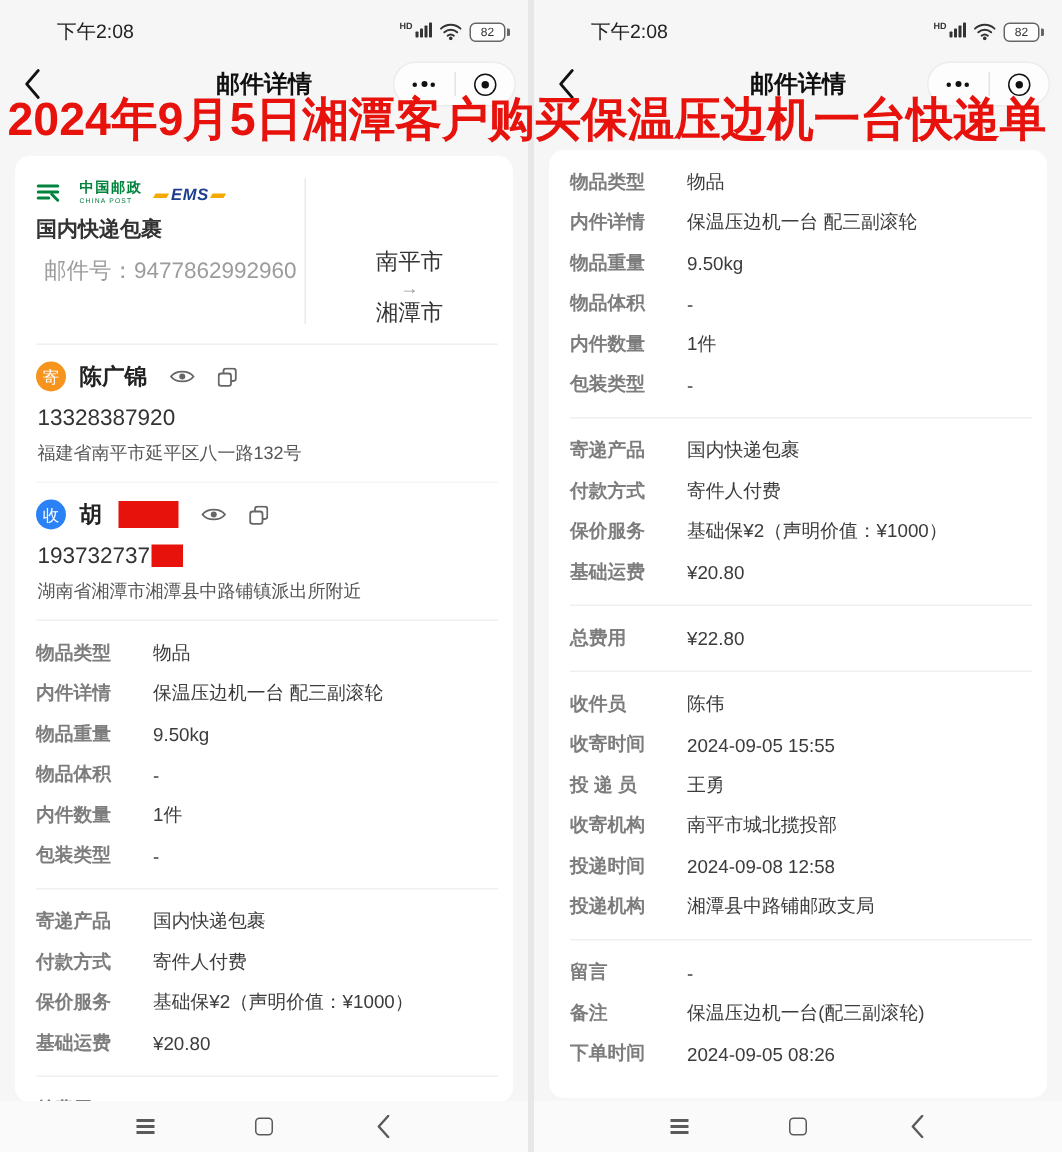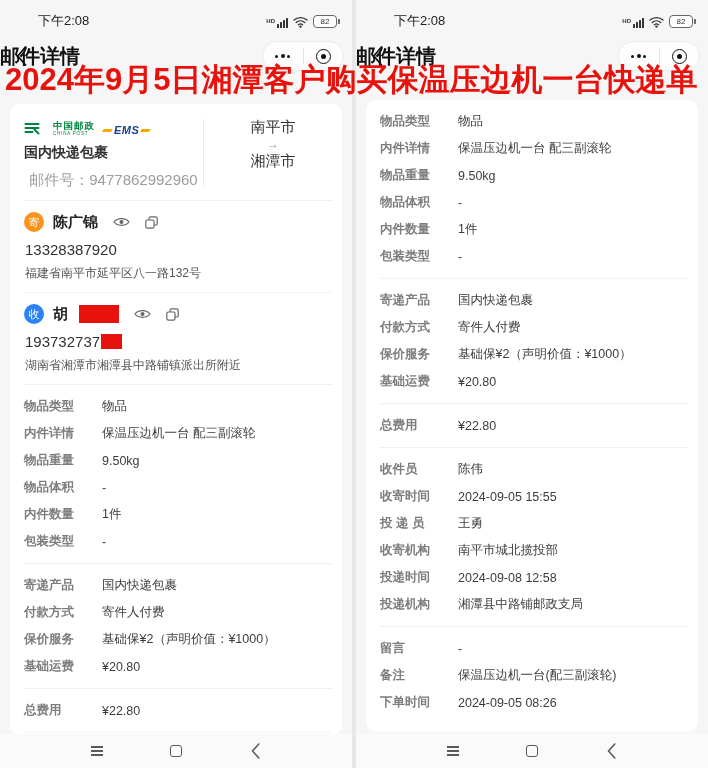--- a/index.html
+++ b/index.html
@@ -7,33 +7,33 @@
   body { font-family:"Liberation Sans","DejaVu Sans",sans-serif; background:#e7e7e7; }
   .stage { position:relative; width:708px; height:768px; overflow:hidden; background:#e7e7e7; }
 
   .screen { position:absolute; top:0; width:352px; height:768px; background:#f6f6f7; overflow:hidden; }
   #screen-left { left:0; }
   #screen-right { left:356px; }
 
   
   .statusbar { height:36px; display:flex; align-items:center; justify-content:space-between; padding:6px 12px 0 38px; color:#222; }
   .sb-time { font-size:13px; }
-  .sb-right { display:flex; align-items:flex-end; gap:5px; }
+  .sb-right { display:flex; align-items:flex-start; gap:5px; }
   .sig { display:flex; align-items:flex-end; gap:1px; }
   .sig .hd { font-size:6px; font-weight:700; color:#333; margin-right:1px; transform:translateY(-4px); }
   .sig i { display:block; width:2px; background:#333; border-radius:0.5px; }
   .sig i:nth-child(2){height:4px;} .sig i:nth-child(3){height:6px;} .sig i:nth-child(4){height:8px;} .sig i:nth-child(5){height:10px;}
   .batt { display:flex; align-items:center; }
   .batt .shell { width:24px; height:13px; border:1px solid #666; border-radius:4px; display:flex; align-items:center; justify-content:center; font-size:8px; color:#333; background:#fff; }
   .batt .nub { width:2px; height:5px; background:#666; border-radius:0 1px 1px 0; margin-left:1px; }
 
   
   .appbar { height:40px; position:relative; display:flex; align-items:center; }
   .back-btn { position:absolute; left:16px; top:8px; width:24px; height:24px; display:flex; align-items:center; cursor:pointer; }
-  .appbar-title { width:100%; text-align:left; font-size:20px; font-weight:600; color:#111; }
+  .appbar-title { width:100%; text-align:center; font-size:16px; font-weight:600; color:#111; }
   .capsule { position:absolute; right:8px; top:5px; width:82px; height:30px; background:#fdfdfd; border:1px solid #ececec; border-radius:16px; display:flex; align-items:center; }
   .capsule .half { flex:1; display:flex; align-items:center; justify-content:center; cursor:pointer; height:100%; }
   .capsule .vline { width:1px; height:16px; background:#e3e3e3; }
   .dots { display:flex; gap:2.5px; align-items:center; }
   .dots i { width:3px; height:3px; border-radius:50%; background:#111; }
   .dots i:nth-child(2){ width:4px; height:4px; }
   .target { width:15px; height:15px; border:1.6px solid #111; border-radius:50%; display:flex; align-items:center; justify-content:center; }
   .target i { width:5px; height:5px; background:#111; border-radius:50%; }
 
   
@@ -53,21 +53,21 @@
   .cnpost { display:flex; align-items:center; gap:13px; }
   .cnpost-text { line-height:1; }
   .cnpost-text b { display:block; color:#00843d; font-size:9.5px; letter-spacing:1px; }
   .cnpost-text s { display:block; text-decoration:none; color:#00843d; font-size:4.5px; letter-spacing:0.8px; margin-top:1.5px; }
   .ems { display:flex; align-items:center; gap:2px; }
   .ems .bar { width:9px; height:2.5px; background:#f5a800; transform:skewX(-30deg); }
   .ems b { font-style:italic; font-weight:800; font-size:11px; color:#1d3d8f; letter-spacing:0.5px; }
   .product-name { font-size:14px; font-weight:700; color:#333; margin-top:8px; }
   .mail-no { font-size:15px; color:#9c9c9c; margin-top:9px;text-align:center; }
   .vdiv { width:1px; background:#eaeaea; margin:3px 0; }
-  .route-col { width:138px; text-align:center; padding-top:1px; }
+  .route-col { width:138px; text-align:center; padding-top:1px;margin-top:48px; }
   .route-col .city { font-size:15px; color:#333; line-height:20px; }
   .route-col .arrow { font-size:12px; color:#999; line-height:14px; }
 
   
   .contact { padding:11px 14px 10px; }
   .contact-head { display:flex; align-items:center; gap:9px; }
   .badge { width:20px; height:20px; border-radius:50%; color:#fff; font-size:11px; display:flex; align-items:center; justify-content:center; flex-shrink:0; }
   .badge.send { background:#f7941e; }
   .badge.recv { background:#2b82f7; }
   .contact-name { font-size:15px; font-weight:700; color:#222; }

